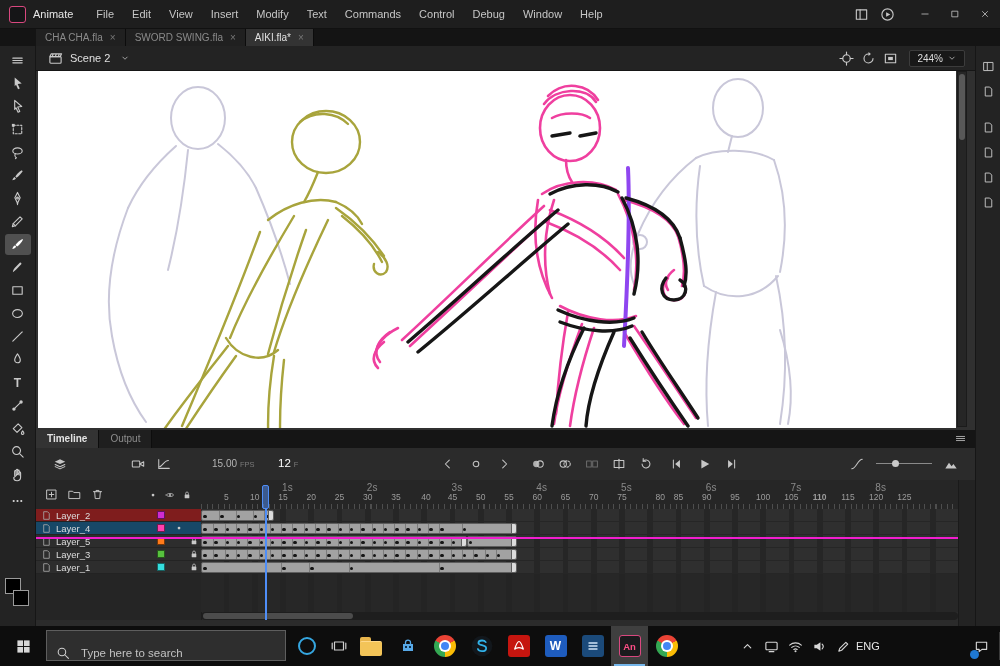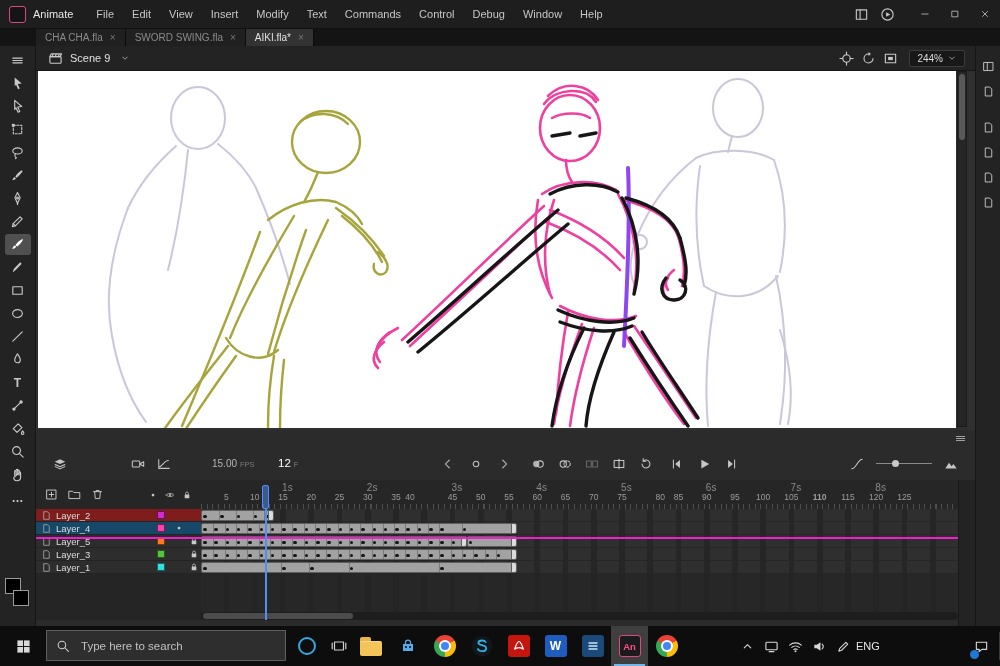--- a/index.html
+++ b/index.html
@@ -129,21 +129,21 @@
   #tl-rightgutter{position:absolute;left:922px;top:50px;right:0;bottom:0;background:#232323;border-left:1px solid #1a1a1a}
   #playhead-line{position:absolute;top:79px;width:2px;height:111px;background:#4f8ef7;z-index:6}
   #guide-line{position:absolute;left:0;top:107px;width:922px;height:2px;background:#f01ece;z-index:5}
   #hscroll{position:absolute;left:165px;top:182px;width:757px;height:8px;background:#1e1e1e;border-radius:4px}
   #hscroll .thumb{position:absolute;left:2px;top:1px;width:150px;height:6px;background:#4c4c4c;border-radius:3px}
 
   
   #taskbar{position:absolute;left:0;bottom:0;width:1000px;height:40px;background:#0d0d0d;z-index:40}
   #tb-start{position:absolute;left:0;top:0;width:46px;height:40px;display:flex;align-items:center;justify-content:center;color:#d6d6d6}
   #tb-start .ic{width:15px;height:15px}
-  #tb-search{position:absolute;left:46px;top:4px;width:240px;height:31px;background:#2e2e2e;border:1px solid #5e5e5e;box-sizing:border-box;display:flex;align-items:center}
+  #tb-search{position:absolute;left:46px;top:4px;width:240px;height:31px;background:#2e2e2e;border:1px solid #5e5e5e;box-sizing:border-box;display:flex;align-items:flex-end}
   #tb-search .ic{width:14px;height:14px;color:#d0d0d0;margin:0 9px}
   #tb-search input{flex:1;background:transparent;border:none;outline:none;color:#cfcfcf;font-size:11.5px;font-family:inherit}
   #tb-search input::placeholder{color:#c2c2c2}
   #tb-cortana{position:absolute;left:298px;top:11px;width:18px;height:18px;border-radius:50%;border:2px solid #35a6e0;box-sizing:border-box}
   #tb-taskview{position:absolute;left:331px;top:12px;width:16px;height:16px;color:#d0d0d0}
   #tb-apps{position:absolute;left:352px;top:0;height:40px;display:flex}
   .appcell{width:37px;height:40px;display:flex;align-items:center;justify-content:center;position:relative}
   .appcell.active{background:#3f3f3f}
   .appcell.active::after{content:"";position:absolute;left:3px;right:3px;bottom:0;height:2px;background:#75b6ea}
   .tile{width:22px;height:22px;border-radius:3px;display:flex;align-items:center;justify-content:center}
@@ -236,21 +236,21 @@
       </div>
     </div>
 
   <div id="scenebar">
     <div class="sb-icon" style="margin-left:8px">
         <svg class="ic" viewBox="0 0 16 16">
           <rect x="2" y="6" width="12" height="7" rx="1" class="s"></rect>
           <path d="M2 6l1.5-3h11L13 6zM5.5 3.2L4.5 6M8.8 3.2L7.8 6M12 3.2L11 6" class="s"></path>
         </svg>
       </div>
-    <div class="scene-label">Scene 9</div>
+    <div class="scene-label">Scene 2</div>
     <div class="sb-icon caret">
         <svg class="ic" viewBox="0 0 16 16">
           <path d="M4.5 6.5L8 10l3.5-3.5" class="s"></path>
         </svg>
       </div>
     <div class="sb-spacer"></div>
     <div class="sb-icon">
         <svg class="ic" viewBox="0 0 16 16">
           <circle cx="8" cy="8" r="4" class="s"></circle>
           <path d="M8 1v3M8 12v3M1 8h3M12 8h3" class="s"></path>
@@ -520,20 +520,24 @@
           <path d="M604,262 C622,292 642,320 660,348"></path>
         </g>
       </svg>
     </div>
     <div id="vscroll">
       <div class="thumb"></div>
     </div>
   </div>
 
   <div id="timeline">
+    <div id="tl-tabs">
+        <div class="ttab active">Timeline</div>
+        <div class="ttab">Output</div>
+      </div>
     <div class="tl-panelmenu">
         <svg class="ic" viewBox="0 0 16 16">
           <path d="M3 5.5h10M3 8h10M3 10.5h10" class="s"></path>
         </svg>
       </div>
 
     <div id="tl-controls">
       <div class="tc tc-left1">
         <div class="tbtn">
             <svg class="ic" viewBox="0 0 16 16">
@@ -701,21 +705,21 @@
         <span class="slabel" style="left: 504.85px;">6s</span>
         <span class="slabel" style="left: 589.6px;">7s</span>
         <span class="slabel" style="left: 674.35px;">8s</span>
         <span class="rlabel" style="left: 15.425px;">5</span>
         <span class="rlabel" style="left: 43.675px;">10</span>
         <span class="rlabel" style="left: 71.925px;">15</span>
         <span class="rlabel" style="left: 100.175px;">20</span>
         <span class="rlabel" style="left: 128.425px;">25</span>
         <span class="rlabel" style="left: 156.675px;">30</span>
         <span class="rlabel" style="left: 184.925px;">35</span>
-        <span class="rlabel" style="left: 199px;">40</span>
+        <span class="rlabel" style="left: 215px;">40</span>
         <span class="rlabel" style="left: 241.425px;">45</span>
         <span class="rlabel" style="left: 269.675px;">50</span>
         <span class="rlabel" style="left: 297.925px;">55</span>
         <span class="rlabel" style="left: 326.175px;">60</span>
         <span class="rlabel" style="left: 354.425px; text-align: center;">65</span>
         <span class="rlabel" style="left: 382.675px;">70</span>
         <span class="rlabel" style="left: 410.925px;">75</span>
         <span class="rlabel" style="left: 439.175px; margin-left: 10px;">80</span>
         <span class="rlabel" style="left: 467.425px;">85</span>
         <span class="rlabel" style="left: 495.675px;">90</span>

